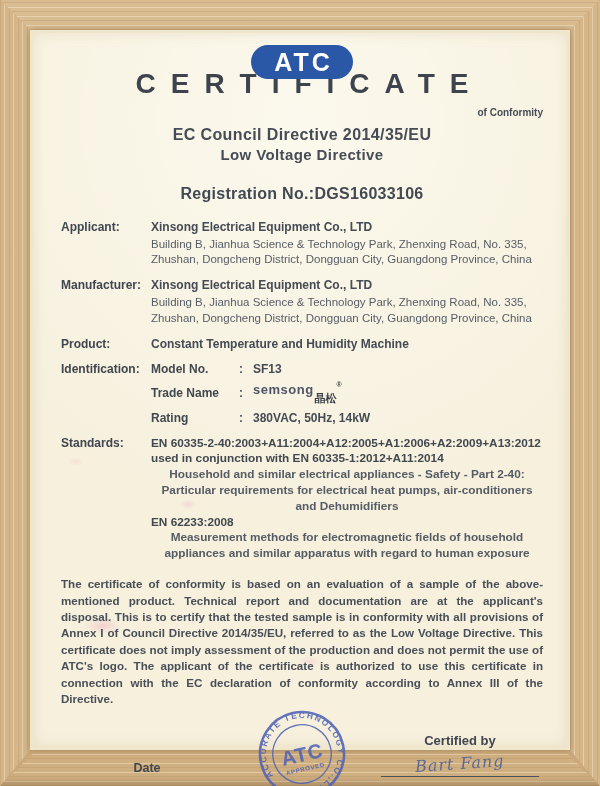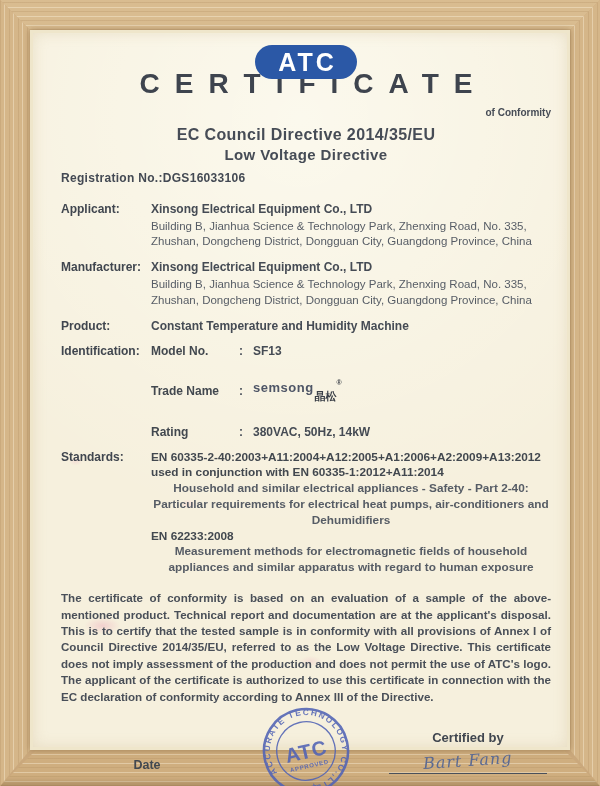--- a/index.html
+++ b/index.html
@@ -26,39 +26,39 @@
   .paper{position:absolute;left:30px;top:30px;right:30px;bottom:36px;
     background-color:#f6f0dd;
     background-image:
       radial-gradient(ellipse 26px 12px at 13% 83%,rgba(233,128,168,.28),transparent 70%),
       radial-gradient(ellipse 12px 7px at 29% 66%,rgba(233,128,168,.20),transparent 70%),
       radial-gradient(ellipse 16px 8px at 52% 88%,rgba(233,128,168,.16),transparent 70%),
       radial-gradient(ellipse 10px 6px at 8% 60%,rgba(233,128,168,.15),transparent 70%),
       radial-gradient(circle at 50% 12%,rgba(255,255,248,.6),transparent 60%);
     border:3px solid #efe6cb;
     box-shadow:0 0 6px rgba(125,95,55,.55), inset 0 0 14px rgba(190,165,115,.25);
-    padding:10px 16px 8px 28px;}
+    padding:10px 24px 8px 28px;}
   
   .logo-pill{width:102px;height:34px;border-radius:17px;background:#2b58a6;
     color:#fff;font-size:25px;font-weight:bold;letter-spacing:3px;
     display:flex;align-items:center;justify-content:center;
     margin:2px auto 0 auto;position:relative;z-index:2;padding-left:3px;}
   .cert-title{text-align:center;font-size:28px;font-weight:bold;color:#3e444e;
     letter-spacing:15px;padding-left:15px;margin-top:-11px;position:relative;z-index:1;}
   .subtitle{text-align:right;font-size:10px;font-weight:bold;color:#464c56;margin-top:7px;}
   .directive1{text-align:center;font-size:16px;font-weight:bold;color:#464c56;margin-top:8px;letter-spacing:.4px;}
   .directive2{text-align:center;font-size:15px;font-weight:bold;color:#464c56;margin-top:2px;letter-spacing:.4px;}
-  .registration{font-size:12px;font-weight:bold;color:#434953;margin-top:8px;letter-spacing:.3px;}
+  .registration{text-align:center;font-size:16px;font-weight:bold;color:#434953;margin-top:22px;letter-spacing:.3px;}
   
   .info{margin-top:17px;display:grid;grid-template-columns:90px 1fr;column-gap:0;row-gap:11px;font-size:12px;}
   .lbl{font-weight:bold;color:#40464f;}
   .name{font-weight:bold;color:#454b54;}
   .addr{font-weight:normal;color:#575d66;font-size:11.5px;line-height:1.32;margin-top:3px;}
   .prodv{font-weight:bold;color:#454b54;}
-  .ident{display:grid;grid-template-columns:88px 14px 1fr;row-gap:23px;align-items:center;}
+  .ident{display:grid;grid-template-columns:88px 14px 1fr;row-gap:7px;align-items:center;}
   .ident .sub{font-weight:bold;color:#42484f;}
   .ident .col{font-weight:bold;}
   .ident .val{font-weight:bold;color:#454b54;}
   .brand{display:inline-flex;align-items:flex-start;line-height:1;}
   .brand-latin{font-size:13px;font-weight:bold;letter-spacing:.5px;color:#4e5566;}
   .brand-cn{font-size:11px;font-weight:bold;color:#3a3f47;margin-left:1px;margin-top:10px;}
   .brand-reg{font-size:7px;color:#3a3f47;margin-top:-2px;}
   .stds{line-height:1.34;font-size:11.8px;}
   .stds .b{font-weight:bold;color:#42484f;}
   .stds .n{font-weight:bold;color:#565c65;text-align:center;}

